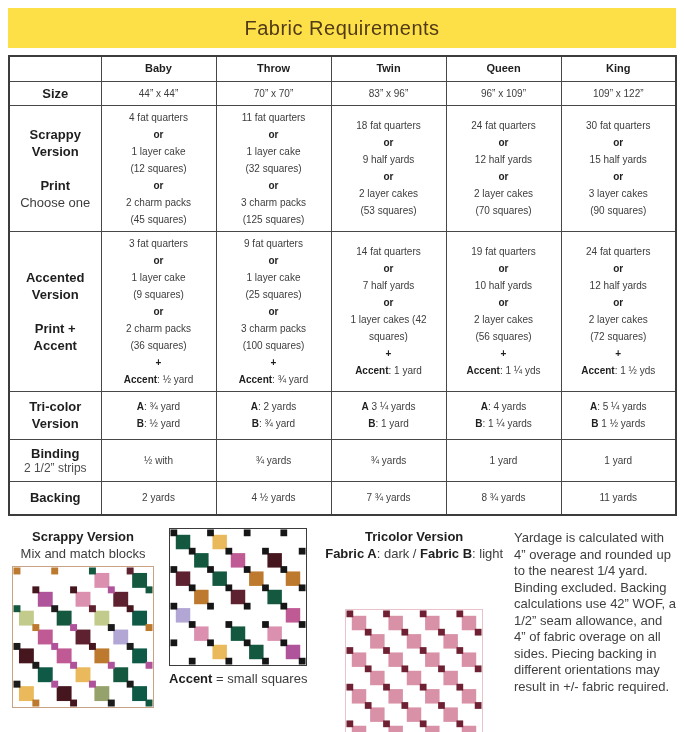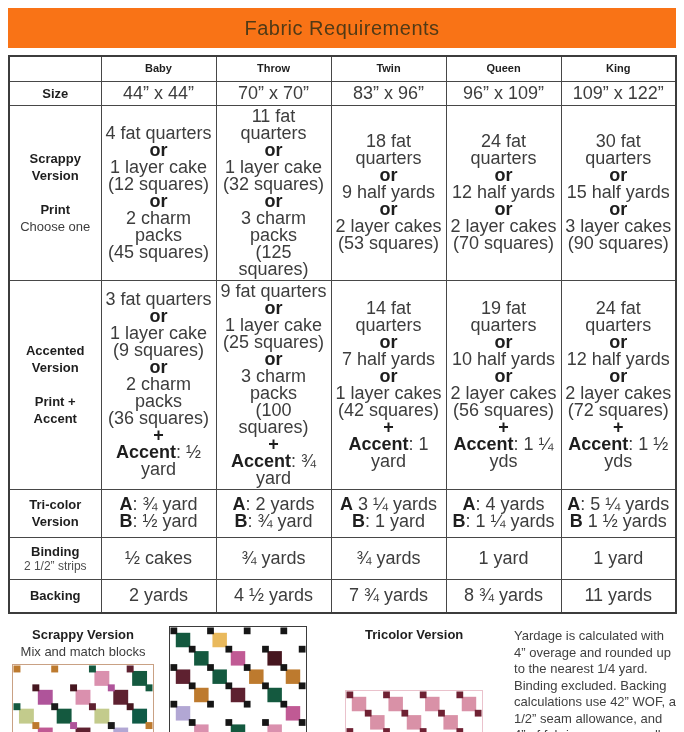--- a/index.html
+++ b/index.html
@@ -10,42 +10,42 @@
   }
   .page {
     width:684px; height:732px;
     background:#ffffff;
     padding:8px;
     overflow:hidden;
   }
   
   .title-bar {
     height:40px;
-    background:#f97316;
+    background:#fde047;
     display:flex; align-items:center; justify-content:center;
     margin-bottom:7px;
   }
   .title-bar h1 {
     font-size:20px; font-weight:500; letter-spacing:.5px;
     color:#513a16;
   }
   
   table {
     border-collapse:collapse;
     table-layout:fixed;
     width:668px;
     border:2px solid #3c3c3c;
   }
   col.first { width:92px; }
   col.data  { width:115px; }
   th, td {
     border:1px solid #474747;
     text-align:center;
     vertical-align:middle;
-    font-size:18px;
+    font-size:10px;
     font-weight:400;
     color:#3d3d3d;
     padding:2px 3px;
     line-height:17px;
   }
   thead th { height:25px; font-size:11px; }
   tbody th { font-size:13px; }
   b { color:#1e1e1e; font-weight:700; }
   .line { min-height:17px; }
   .subheader { font-size:12px; color:#4d4d4d; line-height:13px; }
@@ -281,21 +281,21 @@
             <div class="line"><b>A</b>: 5 ¼ yards</div>
             <div class="line"><b>B</b> 1 ½ yards</div>
           </td>
         </tr>
         <tr class="r-binding">
           <th>
             <div class="line"><b>Binding</b></div>
             <div class="subheader">2 1/2” strips</div>
           </th>
           <td>
-            <div class="line">½ cakes</div>
+            <div class="line">½ with</div>
           </td>
           <td>
             <div class="line">¾ yards</div>
           </td>
           <td>
             <div class="line">¾ yards</div>
           </td>
           <td>
             <div class="line">1 yard</div>
           </td>
@@ -452,20 +452,21 @@
           </svg>
       </div>
       <div class="caption">
         <div><b>Accent</b> = small squares</div>
       </div>
     </div>
 
     <div class="figure fig-tricolor">
       <div class="caption">
         <div class="cap-title"><b>Tricolor Version</b></div>
+        <div><b>Fabric A</b>: dark / <b>Fabric B</b>: light</div>
       </div>
       <div class="quilt-frame" style="border-color: rgb(234, 194, 204);">
         <svg width="136" height="136" viewBox="0 0 141 141">
             <rect x="6" y="6" width="15" height="15" fill="#d991a7"></rect>
             <rect x="44" y="6" width="15" height="15" fill="#d991a7"></rect>
             <rect x="82" y="6" width="15" height="15" fill="#d991a7"></rect>
             <rect x="120" y="6" width="15" height="15" fill="#d991a7"></rect>
             <rect x="25" y="25" width="15" height="15" fill="#d991a7"></rect>
             <rect x="63" y="25" width="15" height="15" fill="#d991a7"></rect>
             <rect x="101" y="25" width="15" height="15" fill="#d991a7"></rect>

